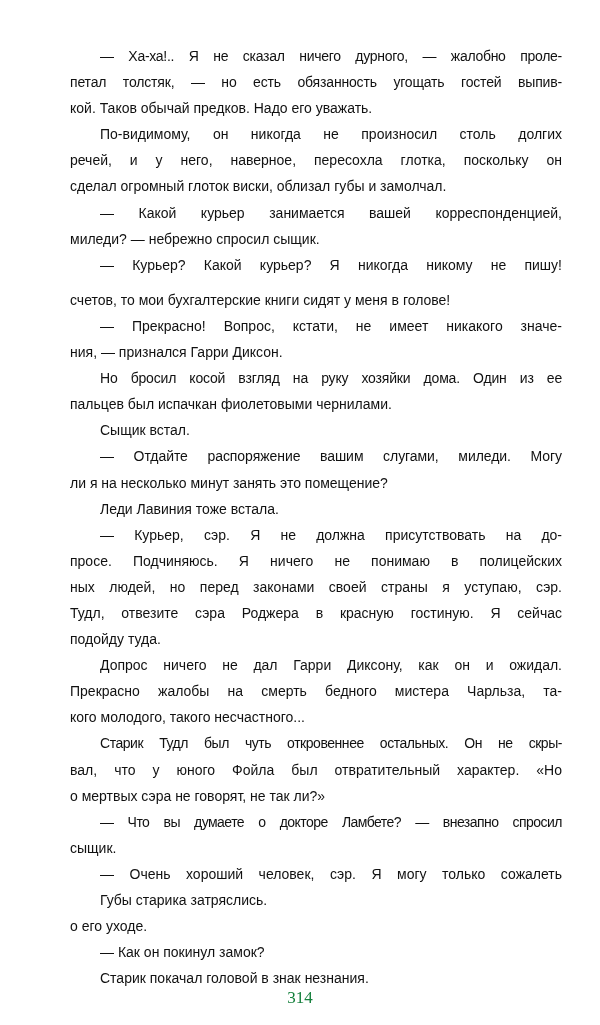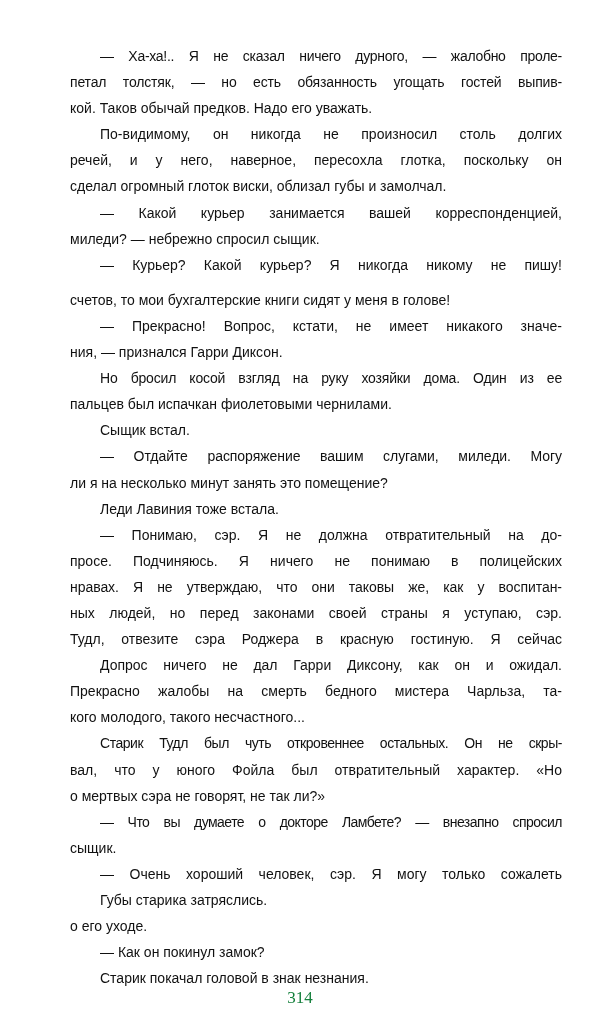--- a/index.html
+++ b/index.html
@@ -31,25 +31,25 @@
     <span class="line" style="padding-left: 30px; display: block;">— Курьер? Какой курьер? Я никогда никому не пишу!</span>
     <span class="line last" style="display: block; margin-top: 9px;">счетов, то мои бухгалтерские книги сидят у меня в голове!</span>
     <span class="line" style="padding-left: 30px; display: block;">— Прекрасно! Вопрос, кстати, не имеет никакого значе-</span>
     <span class="line last" style="display: block;">ния, — признался Гарри Диксон.</span>
     <span class="line" style="padding-left: 30px; display: block; letter-spacing: -0.181818px;">Но бросил косой взгляд на руку хозяйки дома. Один из ее</span>
     <span class="line last" style="display: block;">пальцев был испачкан фиолетовыми чернилами.</span>
     <span class="line last" style="padding-left: 30px; display: block;">Сыщик встал.</span>
     <span class="line" style="padding-left: 30px; display: block; letter-spacing: -0.06px;">— Отдайте распоряжение вашим слугами, миледи. Могу</span>
     <span class="line last" style="display: block;">ли я на несколько минут занять это помещение?</span>
     <span class="line last" style="padding-left: 30px; display: block;">Леди Лавиния тоже встала.</span>
-    <span class="line" style="padding-left: 30px; display: block;">— Понимаю, сэр. Я не должна отвратительный на до-</span>
+    <span class="line" style="padding-left: 30px; display: block;">— Курьер, сэр. Я не должна присутствовать на до-</span>
     <span class="line" style="display: block;">просе. Подчиняюсь. Я ничего не понимаю в полицейских</span>
-    <span class="line" style="display: block; letter-spacing: -0.0517241px;">нравах. Я не утверждаю, что они таковы же, как у воспитан-</span>
     <span class="line" style="display: block;">ных людей, но перед законами своей страны я уступаю, сэр.</span>
     <span class="line" style="display: block;">Тудл, отвезите сэра Роджера в красную гостиную. Я сейчас</span>
+    <span class="line last" style="display: block;">подойду туда.</span>
     <span class="line" style="padding-left: 30px; display: block;">Допрос ничего не дал Гарри Диксону, как он и ожидал.</span>
     <span class="line" style="display: block;">Прекрасно жалобы на смерть бедного мистера Чарльза, та-</span>
     <span class="line last" style="display: block;">кого молодого, такого несчастного...</span>
     <span class="line" style="padding-left: 30px; display: block; letter-spacing: -0.454545px;">Старик Тудл был чуть откровеннее остальных. Он не скры-</span>
     <span class="line" style="display: block;">вал, что у юного Фойла был отвратительный характер. «Но</span>
     <span class="line last" style="display: block;">о мертвых сэра не говорят, не так ли?»</span>
     <span class="line" style="padding-left: 30px; display: block; letter-spacing: -0.537037px;">— Что вы думаете о докторе Ламбете? — внезапно спросил</span>
     <span class="line last" style="display: block;">сыщик.</span>
     <span class="line" style="padding-left: 30px; display: block;">— Очень хороший человек, сэр. Я могу только сожалеть</span>
     <span class="line last" style="padding-left: 30px; display: block;">Губы старика затряслись.</span>

